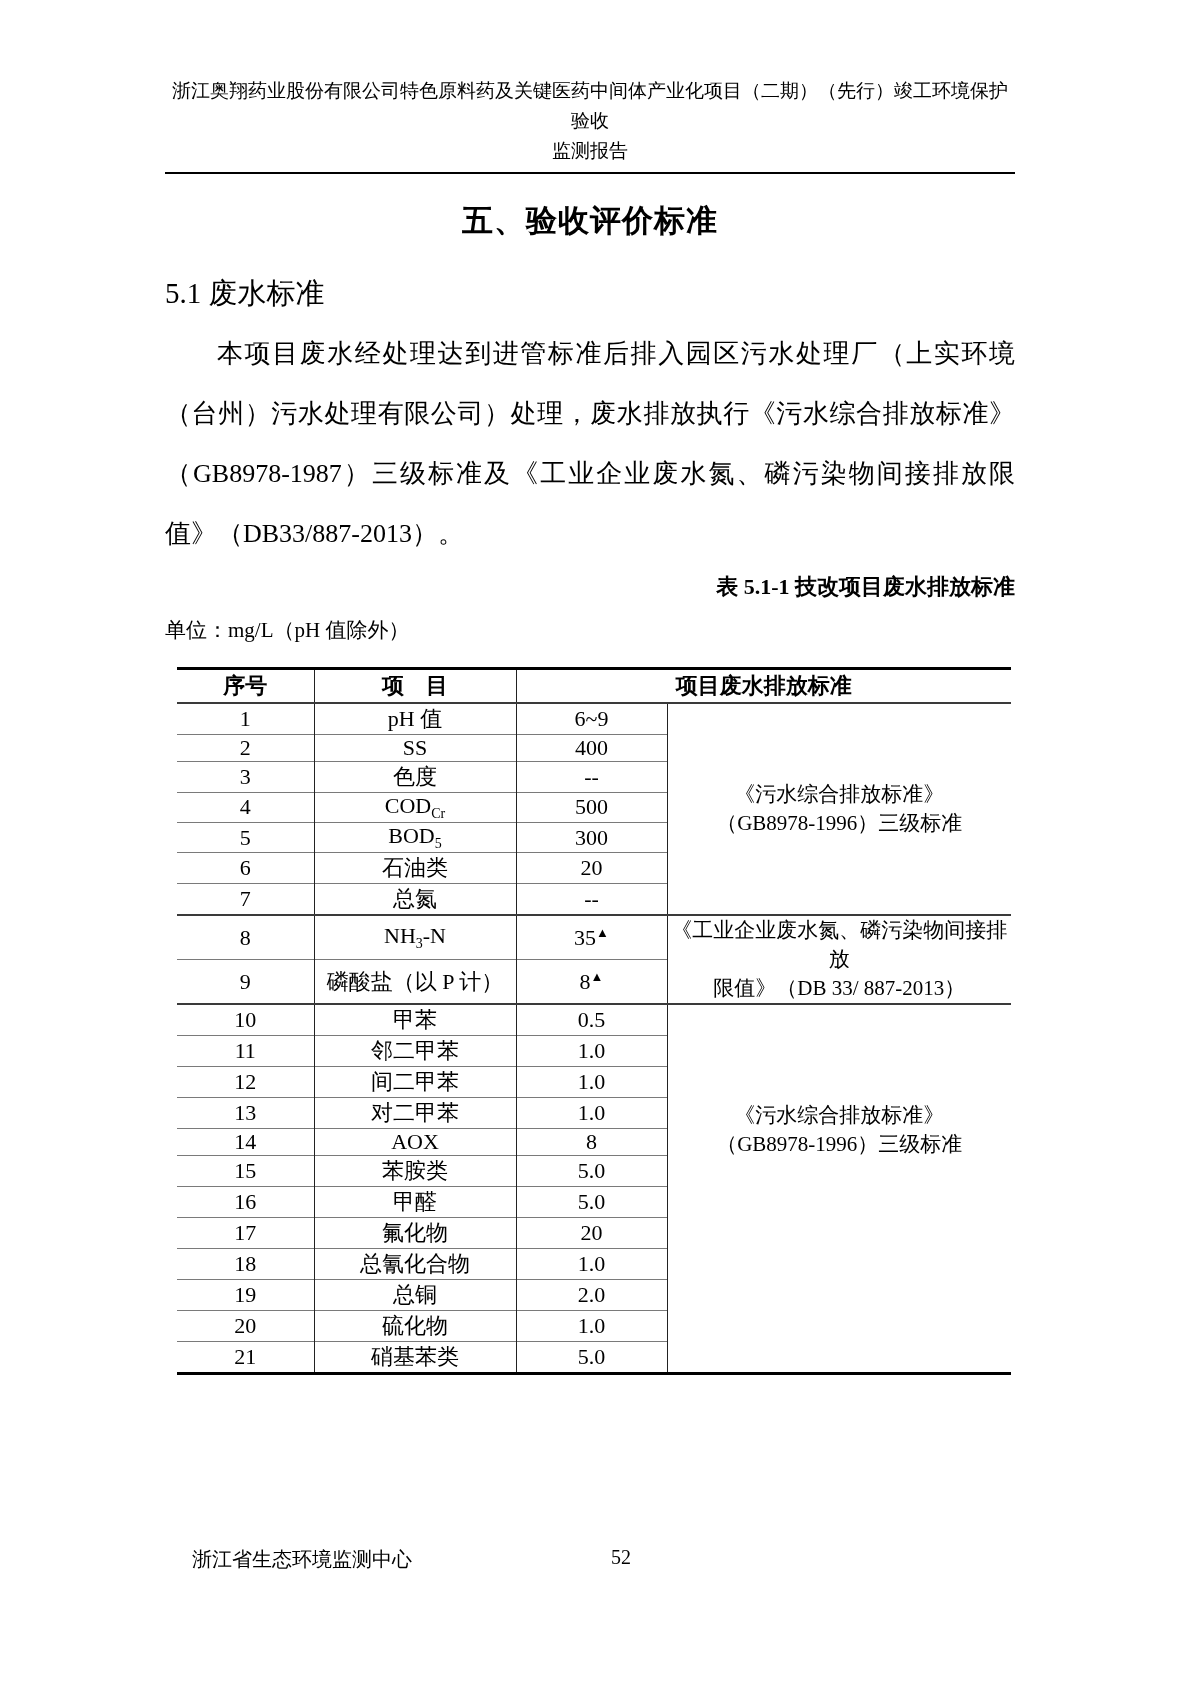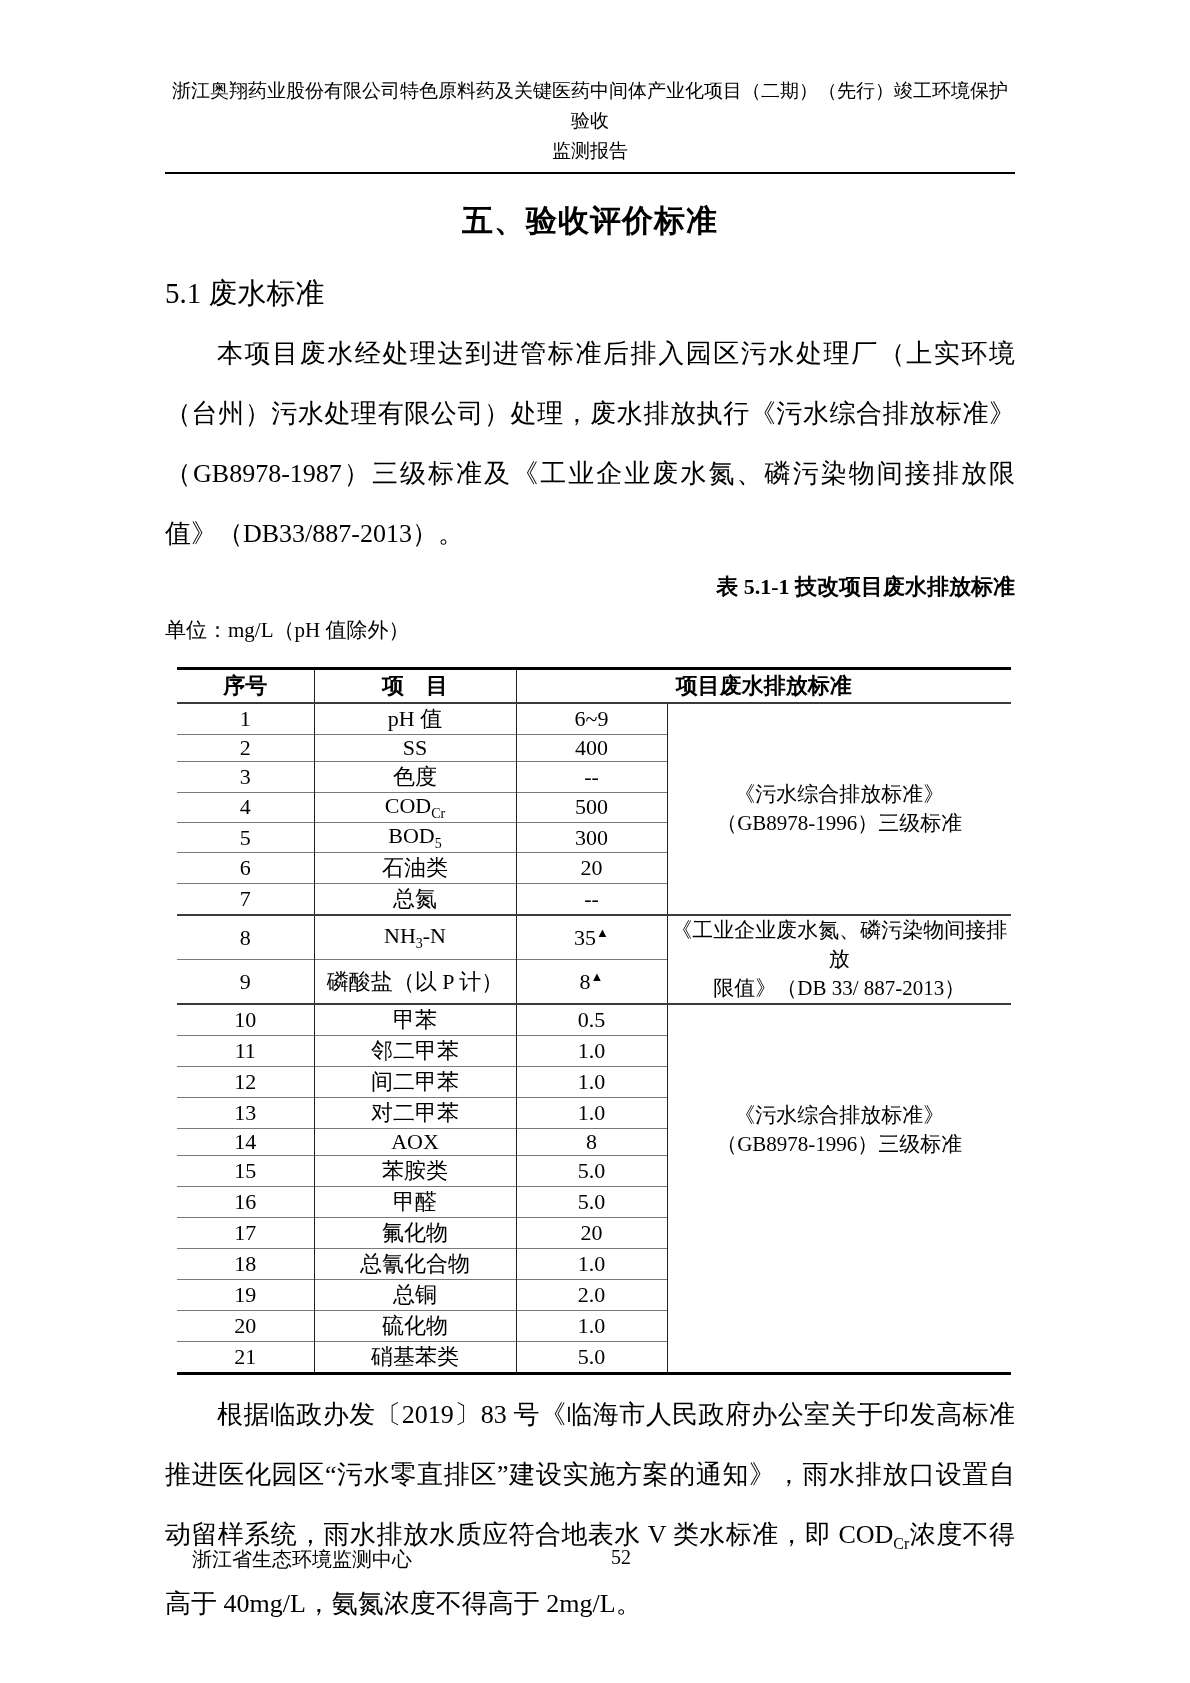--- a/index.html
+++ b/index.html
@@ -246,18 +246,17 @@
           <td class="c-val">1.0</td>
         </tr>
         <tr>
           <td class="c-num">21</td>
           <td class="c-item">硝基苯类</td>
           <td class="c-val">5.0</td>
         </tr>
       </tbody>
   </table>
 
-  <p class="body-para"><span>根据临政办发〔2019〕83 号《临海市人民政府办公室关于印发高标准推进医化园区“污水零直排区”建设实施方案的通知》，雨水排放口设置自动留样系统，雨水排放水质应符合地表水 V 类水标准，即 COD</span><sub>Cr</sub><span>浓度不得高于 40mg/L，氨氮浓度不得高于 2mg/L。</span></p>
 
   <div class="footer-left">浙江省生态环境监测中心</div>
   <div class="footer-page">52</div>
 
 </div>
 
 </body></html>

